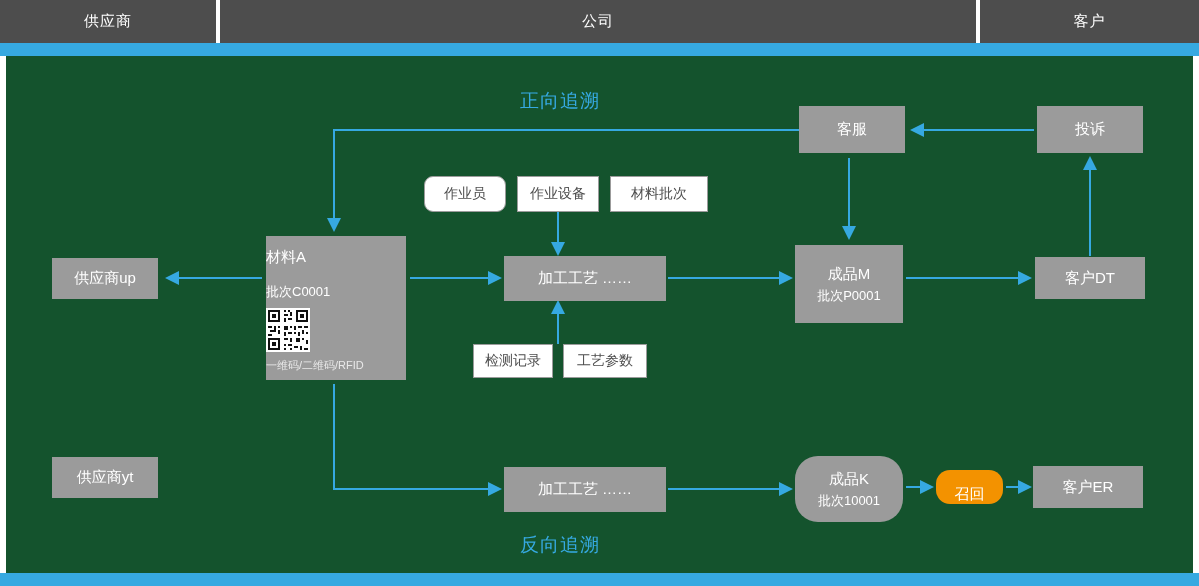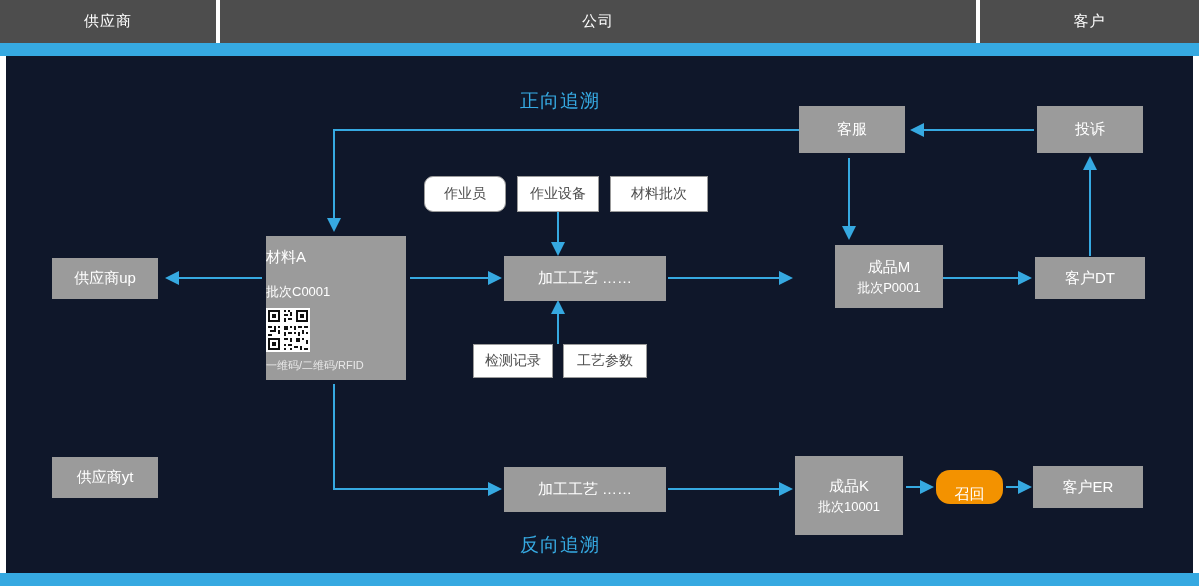--- a/index.html
+++ b/index.html
@@ -7,21 +7,21 @@
     padding: 0;
     background: #ffffff;
   }
   body {
     font-family: "Liberation Sans", sans-serif;
   }
   #canvas {
     position: relative;
     width: 1199px;
     height: 586px;
-    background: #0f172a;
+    background: #14532d;
     overflow: hidden;
   }
   
   .hdr {
     position: absolute;
     top: 0;
     height: 43px;
     background: #4d4d4d;
     color: #ffffff;
     font-size: 15px;
@@ -291,25 +291,25 @@
     <span>工艺参数</span>
   </div>
 
   <div class="node" style="left:504px; top:256px; width:162px; height:45px;">
     <span>加工工艺  ……</span>
   </div>
   <div class="node" style="left:504px; top:467px; width:162px; height:45px;">
     <span>加工工艺  ……</span>
   </div>
 
-  <div class="node" style="left:795px; top:245px; width:108px; height:63px;margin-left:40px;">
+  <div class="node" style="left:795px; top:245px; width:108px; height:78px;">
     <span>成品M</span>
     <span class="sub">批次P0001</span>
   </div>
-  <div class="node" style="left:795px; top:456px; width:108px; height:79px;">
+  <div class="node" style="left:795px; top:456px; width:108px; height:66px;border-radius:23px;">
     <span>成品K</span>
     <span class="sub">批次10001</span>
   </div>
 
   <div class="node" style="left:799px; top:106px; width:106px; height:47px;">
     <span>客服</span>
   </div>
   <div class="node" style="left:1037px; top:106px; width:106px; height:47px;">
     <span>投诉</span>
   </div>

